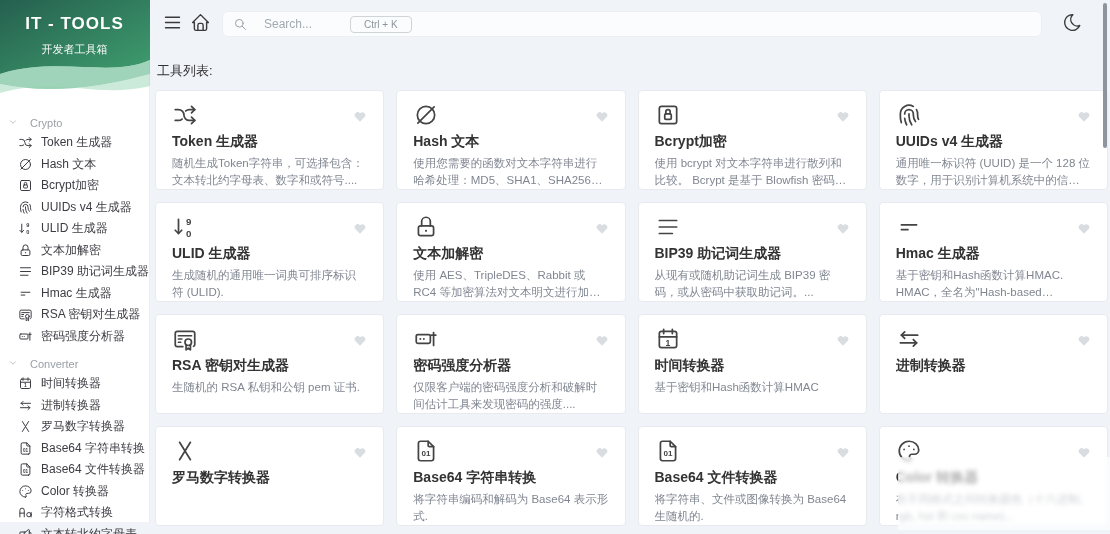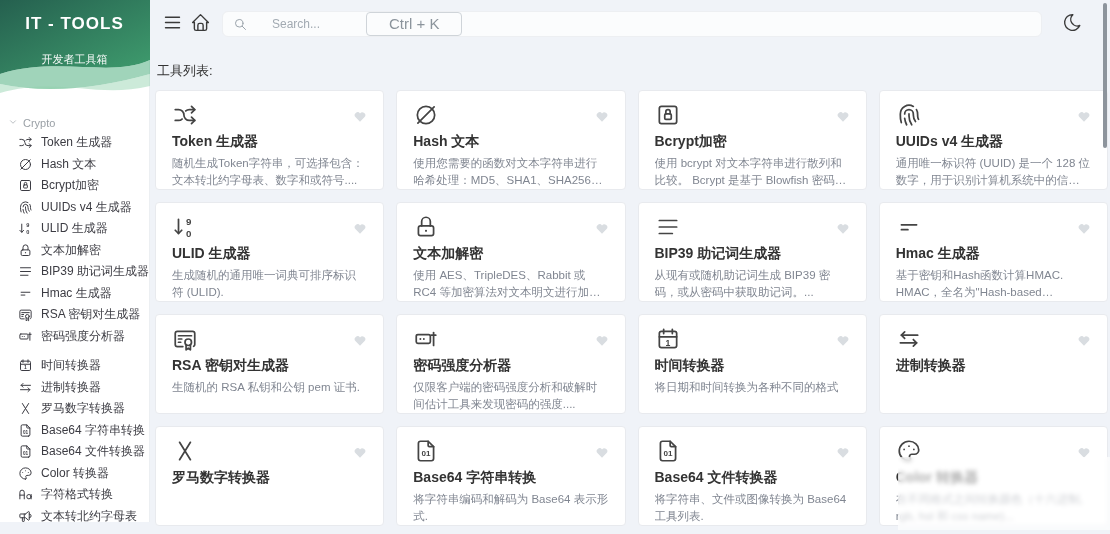--- a/index.html
+++ b/index.html
@@ -15,42 +15,42 @@
   html,body{width:1110px;height:534px;overflow:hidden;}
   body{font-family:"Liberation Sans","DejaVu Sans",sans-serif;background:var(--main-bg);}
   #app{position:relative;width:1110px;height:534px;}
 
   
   .sidebar{position:absolute;left:0;top:0;bottom:12px;width:150px;background:#ffffff;border-right:1px solid #eceff2;z-index:2;}
   .side-header{position:relative;height:100px;}
   .side-header svg.bg{position:absolute;inset:0;width:150px;height:100px;display:block;}
   .side-header .titles{position:absolute;top:14px;left:0;right:0;text-align:center;color:#fff;}
   .app-title{font-size:17px;font-weight:bold;letter-spacing:1px;}
-  .app-subtitle{font-size:11px;margin-top:18px;opacity:.95;}
+  .app-subtitle{font-size:11px;margin-top:8px;opacity:.95;}
   .side-nav{padding:6px 0 0 0;}
   .sec{margin-top:8px;}
-  .sec-header{display:flex;align-items:center;gap:5px;padding:3px 8px;color:#9aa0a6;font-size:11px;cursor:pointer;}
+  .sec-header{display:flex;align-items:center;gap:12px;padding:3px 8px;color:#9aa0a6;font-size:11px;cursor:pointer;}
   .side-item{display:flex;align-items:center;gap:8px;padding:3px 6px 3px 18px;font-size:12px;color:#3c3c43;height:21.5px;cursor:pointer;white-space:nowrap;}
   .side-item .ic{display:inline-flex;color:#3c3c43;}
 
   .icon-xs{width:10px;height:10px;}
   .icon-sm{width:15px;height:15px;}
   .icon-md{width:21px;height:21px;}
   .icon-lg{width:26px;height:26px;}
   .icon-heart{width:14px;height:14px;color:var(--heart);}
 
   
   .main{position:absolute;left:150px;right:0;top:0;bottom:0;background:var(--main-bg);}
   .topbar{display:flex;align-items:center;height:48px;padding:0 24px 0 8px;color:#3a3a3a;}
   .tb-btn{display:inline-flex;align-items:center;justify-content:center;width:28px;height:28px;border:none;background:transparent;color:#3a3a3a;cursor:pointer;padding:0;}
-  .searchbox{flex:1;display:flex;align-items:center;gap:24px;height:26px;margin-left:8px;background:#fbfcfd;border:1px solid #edeff2;border-radius:6px;padding:0 10px;color:#9aa3ab;}
+  .searchbox{flex:1;display:flex;align-items:center;gap:16px;height:26px;margin-left:8px;background:#fbfcfd;border:1px solid #edeff2;border-radius:6px;padding:0 10px;color:#9aa3ab;}
   .searchbox .ic{display:inline-flex;color:#9aa3ab;}
   .search-input{flex:0 0 auto;width:70px;border:none;outline:none;background:transparent;font-size:12px;color:#555;font-family:inherit;}
   .search-input::placeholder{color:#a2aab2;}
-  .kbd{font-size:15px;color:#8b949c;border:1px solid #cfd4d9;border-radius:4px;padding:1px 22px;line-height:1.3;background:transparent;}
+  .kbd{font-size:10px;color:#8b949c;border:1px solid #cfd4d9;border-radius:4px;padding:1px 13px;line-height:1.3;background:transparent;}
   .theme-btn{margin-left:16px;}
 
   .content{padding:0 2px 0 5px;}
   .page-heading{font-size:13px;color:var(--text-primary);margin:14px 0 10px 2px;}
   .cards{display:grid;grid-template-columns:repeat(4,1fr);gap:12px;}
   .card{position:relative;height:100px;background:#fff;border:1px solid var(--card-border);border-radius:4px;padding:11px 16px;overflow:hidden;cursor:pointer;}
   .card-top{display:flex;align-items:flex-start;justify-content:space-between;height:28px;}
   .card-icon{display:inline-flex;color:#444;}
   .heart{display:inline-flex;margin-top:8px;cursor:pointer;}
   .card-title{margin-top:3px;font-size:14px;font-weight:600;color:var(--text-primary);white-space:nowrap;overflow:hidden;}
@@ -204,20 +204,26 @@
                   <path d="M19 6v12"></path>
                   <path d="M17 8.5h4"></path>
                 </svg>
               </span>
     <span>密码强度分析器</span>
   </div>
 </div>
   </div>
 
   <div class="sec">
+    <div class="sec-header">
+      <span class="ic"><svg viewBox="0 0 24 24" fill="none" stroke="currentColor" stroke-width="1.6" stroke-linecap="round" stroke-linejoin="round" class="icon-xs">
+                <path d="M6 9l6 6l6 -6"></path>
+              </svg></span>
+      <span>Converter</span>
+    </div>
     <div class="sec-items">
   <div class="side-item">
     <span class="ic">
                 <svg viewBox="0 0 24 24" fill="none" stroke="currentColor" stroke-width="1.6" stroke-linecap="round" stroke-linejoin="round" class="icon-sm">
                   <rect x="4" y="5" width="16" height="15" rx="2"></rect>
                   <path d="M8 3v4M16 3v4M4 10h16"></path>
                   <text x="12" y="18" font-size="8" font-weight="bold" fill="currentColor" stroke="none" text-anchor="middle">1</text>
                 </svg>
               </span>
     <span>时间转换器</span>
@@ -543,21 +549,21 @@
                   <text x="12" y="18" font-size="8" font-weight="bold" fill="currentColor" stroke="none" text-anchor="middle">1</text>
                 </svg>
               </span>
       <span class="heart">
                 <svg viewBox="0 0 24 24" fill="none" stroke="currentColor" stroke-width="1.6" stroke-linecap="round" stroke-linejoin="round" class="icon-heart">
                   <path d="M19.5 12.572l-7.5 7.428l-7.5 -7.428a5 5 0 1 1 7.5 -6.566a5 5 0 1 1 7.5 6.572z" fill="currentColor" stroke="none"></path>
                 </svg>
               </span>
     </div>
     <div class="card-title">时间转换器</div>
-    <div class="card-desc">将日期和时间转换为各种不同的格式</div>
+    <div class="card-desc">基于密钥和Hash函数计算HMAC</div>
   </div>
 
   <div class="card">
     <div class="card-top">
       <span class="card-icon">
                 <svg viewBox="0 0 24 24" fill="none" stroke="currentColor" stroke-width="1.6" stroke-linecap="round" stroke-linejoin="round" class="icon-lg">
                   <path d="M20 8.5h-15"></path>
                   <path d="M8 5.5l-3 3l3 3"></path>
                   <path d="M4 15.5h15"></path>
                   <path d="M16 12.5l3 3l-3 3"></path>
@@ -616,21 +622,21 @@
                   <text x="12" y="17" font-size="7.5" font-weight="bold" fill="currentColor" stroke="none" text-anchor="middle">01</text>
                 </svg>
               </span>
       <span class="heart">
                 <svg viewBox="0 0 24 24" fill="none" stroke="currentColor" stroke-width="1.6" stroke-linecap="round" stroke-linejoin="round" class="icon-heart">
                   <path d="M19.5 12.572l-7.5 7.428l-7.5 -7.428a5 5 0 1 1 7.5 -6.566a5 5 0 1 1 7.5 6.572z" fill="currentColor" stroke="none"></path>
                 </svg>
               </span>
     </div>
     <div class="card-title">Base64 文件转换器</div>
-    <div class="card-desc">将字符串、文件或图像转换为 Base64 工具列表.</div>
+    <div class="card-desc">将字符串、文件或图像转换为 Base64 生随机的.</div>
   </div>
 
   <div class="card">
     <div class="card-top">
       <span class="card-icon">
                 <svg viewBox="0 0 24 24" fill="none" stroke="currentColor" stroke-width="1.6" stroke-linecap="round" stroke-linejoin="round" class="icon-lg">
                   <path d="M12 21a9 9 0 1 1 0 -18c4.97 0 9 3.58 9 8a4 4 0 0 1 -4 4h-2.6a2 2 0 0 0 -1.5 3.3c.4 .5 .6 1 .6 1.5a1.8 1.8 0 0 1 -1.5 1.2z"></path>
                   <circle cx="7.5" cy="10.5" r=".8" fill="currentColor" stroke="none"></circle>
                   <circle cx="12" cy="7.5" r=".8" fill="currentColor" stroke="none"></circle>
                   <circle cx="16.5" cy="10.5" r=".8" fill="currentColor" stroke="none"></circle>

